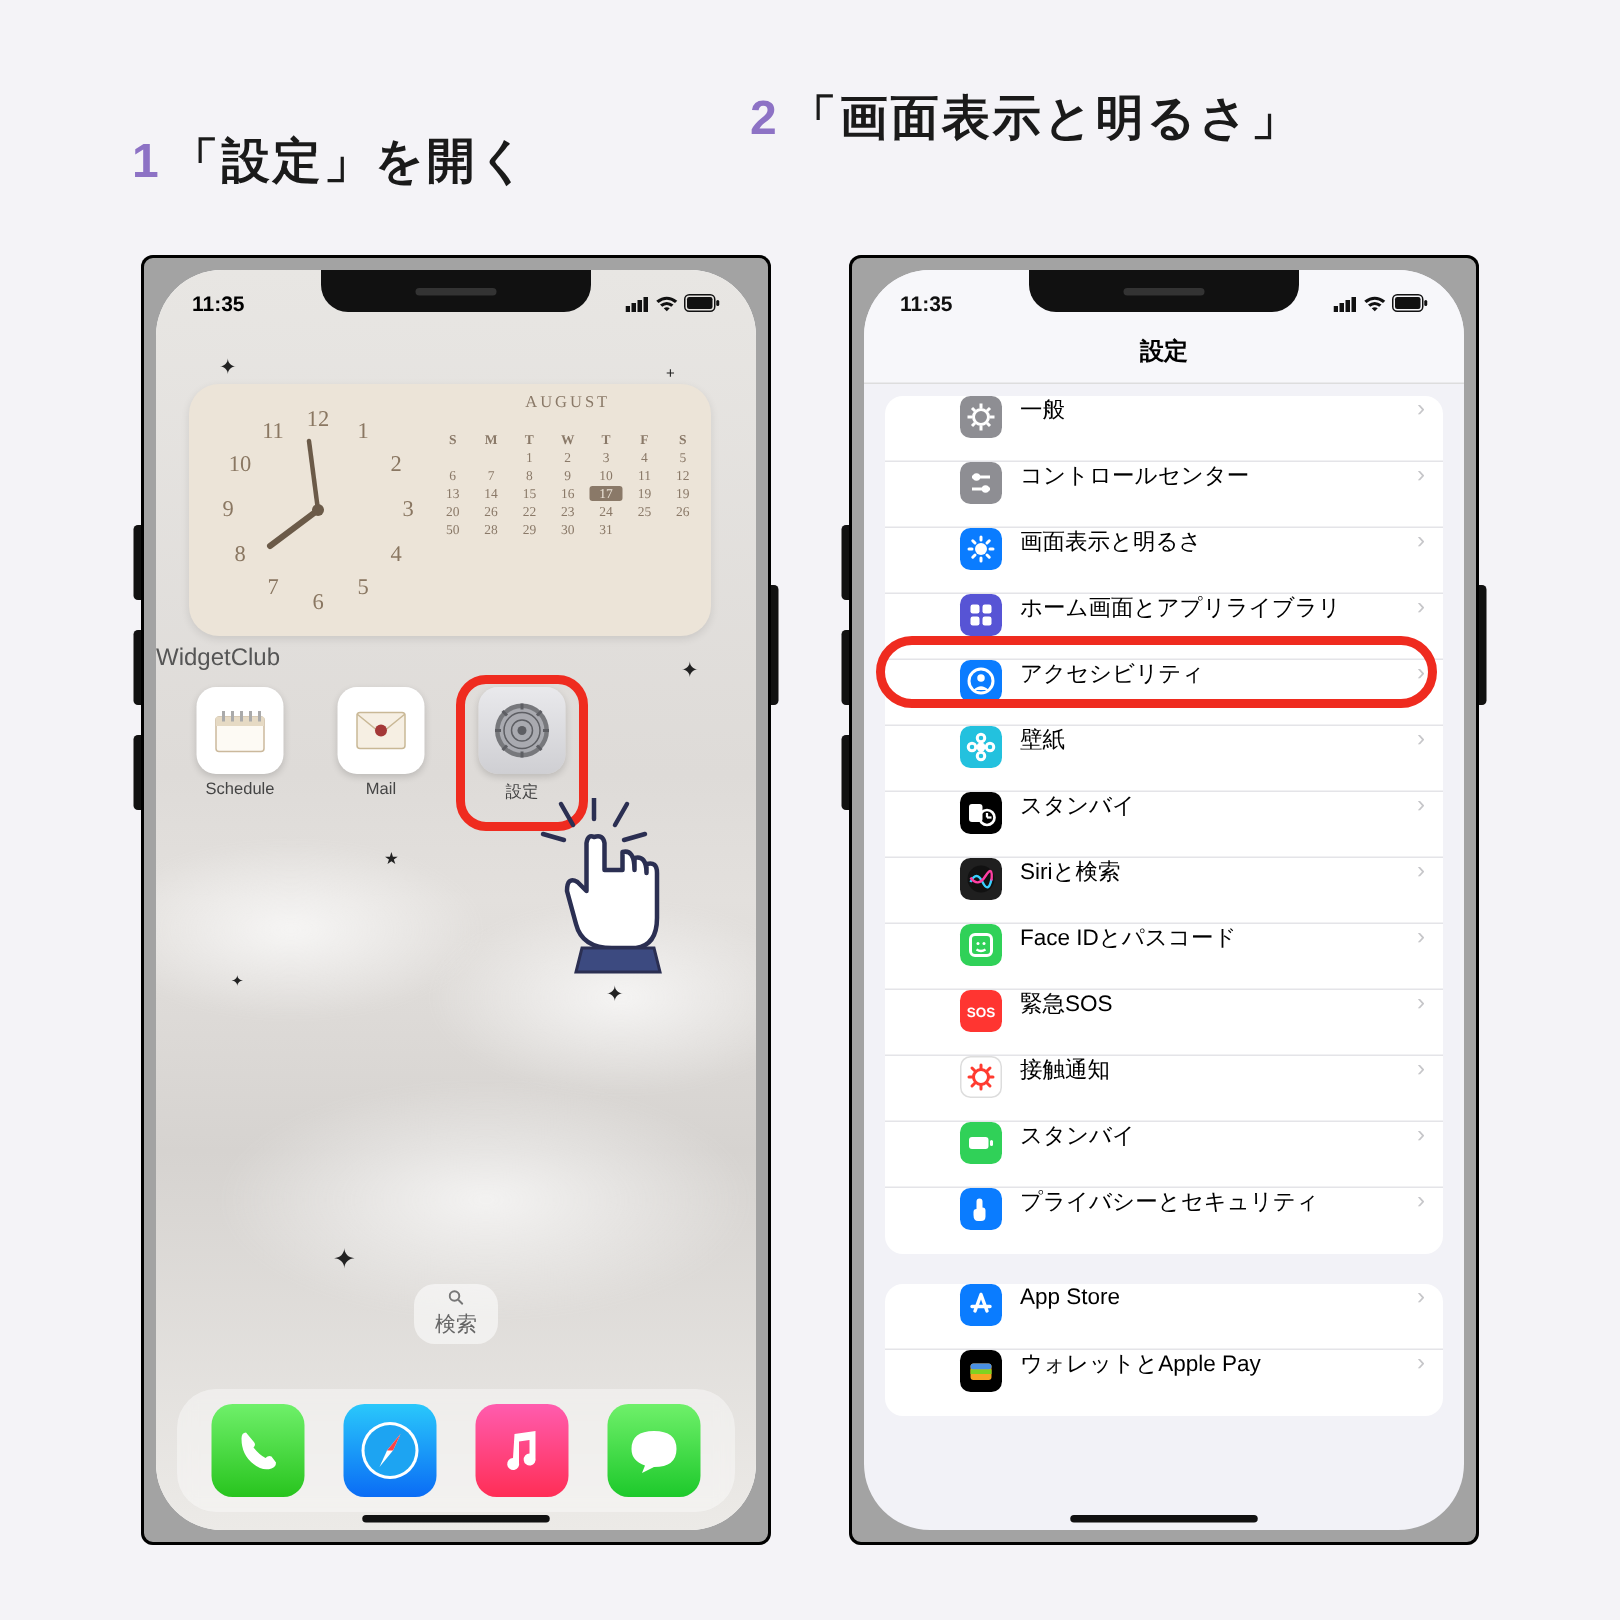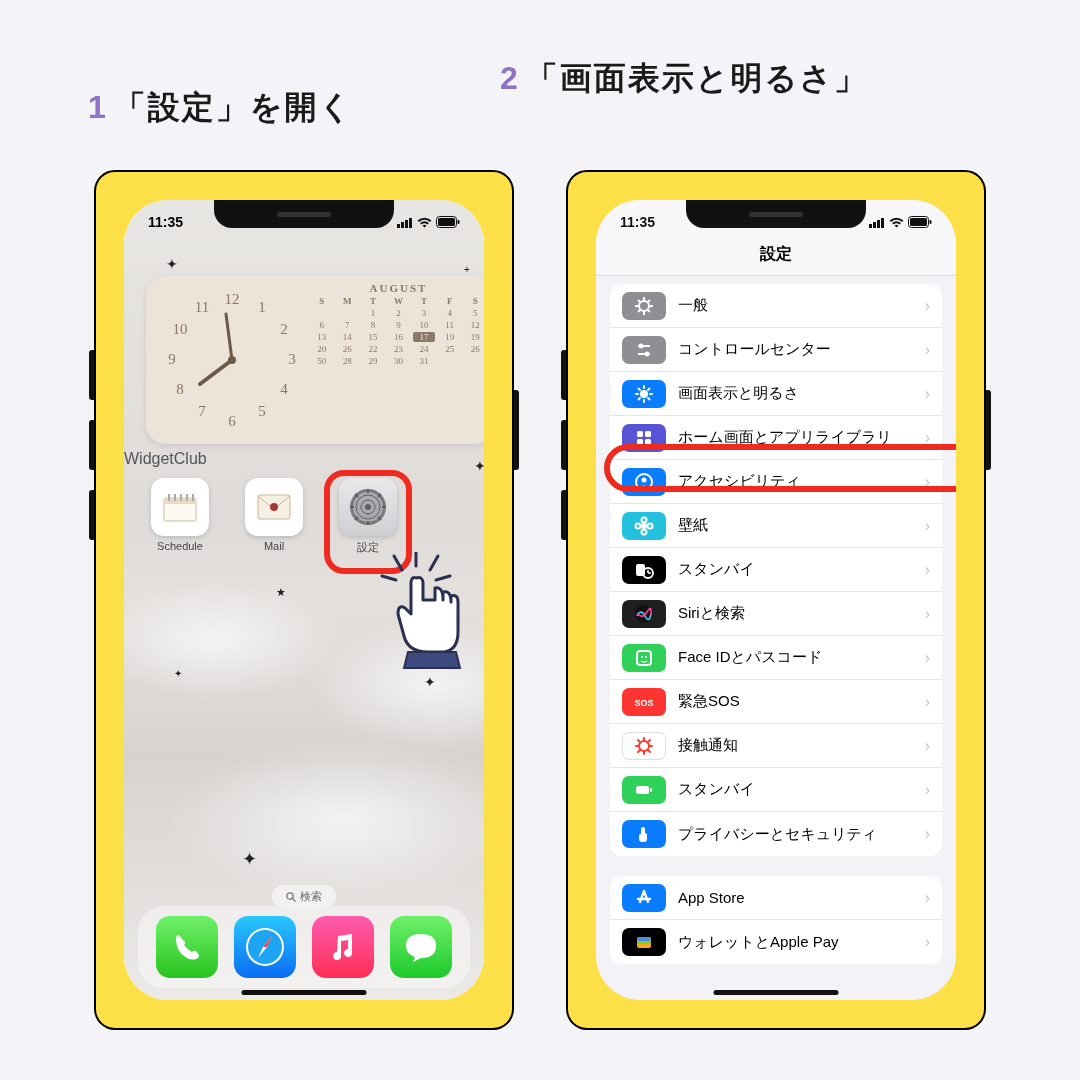--- a/index.html
+++ b/index.html
@@ -19,23 +19,23 @@
     text-align: center;
   }
   .step-num { color: #8d72c5; margin-right: 6px; }
   #step1 { top: 86px; left: 88px; }
   #step2 { top: 54px; left: 500px; text-align: center; line-height: 1.5; }
 
   .phone {
     position: absolute;
     width: 420px;
     height: 860px;
-    background: #fde047;
-    border-radius: 21px;
-    padding: 30px;
+    background: #a3a3a3;
+    border-radius: 8px;
+    padding: 10px;
     box-shadow: 0 0 0 2px #000 inset;
   }
   .phone::before { 
     content:"";
     position:absolute;
     left:-5px; top:180px;
     width:5px; height:50px;
     background:#111;
     border-radius:3px 0 0 3px;
     box-shadow: 0 70px 0 #111, 0 140px 0 #111;
@@ -120,21 +120,21 @@
     position:relative;
   }
   .clock svg { position:absolute; top:4px; left:6px; }
   .cal {
     flex:1;
     padding:6px 8px 4px 0;
     font-size:9px;
     color:#8a7968;
     font-family: Georgia, serif;
   }
-  .cal-title { text-align:center; font-size:11px; letter-spacing:2px; margin-bottom:2px;font-weight:bold;}
+  .cal-title { text-align:center; font-size:11px; letter-spacing:2px; margin-bottom:14px;}
   .cal-grid {
     display:grid;
     grid-template-columns: repeat(7, 1fr);
     gap:2px 4px;
     text-align:center;
   }
   .cal-grid span.hl { background:#8a7968; color:#ece4d8; border-radius:2px;}
   .widget-label {
     position:absolute;
     top:250px; left:0; right:0;
@@ -180,28 +180,28 @@
   .pointer {
     position:absolute;
     top:352px; left:254px;
     z-index:35;
   }
 
   .star { position:absolute; font-size:14px; color:#222; }
 
   .search-pill {
     position:absolute;
-    bottom:92px; left:50%;
+    bottom:124px; left:50%;
     transform:translateX(-50%);
     background:rgba(255,255,255,0.55);
     padding:4px 14px;
     border-radius:14px;
-    font-size:11px;
+    font-size:14px;
     color:#666;
-    display:flex; align-items:center; gap:4px;
+    display:flex; align-items:center; gap:4px;flex-direction:column;
   }
 
   .dock {
     position:absolute;
     bottom:12px; left:14px; right:14px;
     height:82px;
     background:rgba(255,255,255,0.4);
     backdrop-filter: blur(6px);
     border-radius:26px;
     display:flex;
@@ -242,38 +242,38 @@
     padding-top:8px;
   }
   .group {
     background:#fff;
     border-radius:12px;
     margin:0 14px 20px;
     overflow:hidden;
   }
   .row {
     display:flex;
-    align-items:center;
     height:44px;
     padding:0 12px;
     border-bottom: 0.5px solid #e4e4e8;
     font-size:15px;
     position:relative;
   }
   .row:last-child { border-bottom:none; }
   .row-icon {
-    width:44px; height:28px;
+    width:28px; height:28px;
     border-radius:7px;
     margin-right:12px;
     display:flex;
     align-items:center;
     justify-content:center;
     color:#fff;
     font-size:15px;
     flex-shrink:0;
+    margin-left:38px;
   }
   .chev {
     margin-left:auto;
     color:#c6c6c9;
     font-size:16px;
   }
   #hl2 {
     top:168px; left:8px;
     width:374px; height:48px;
     border-radius:24px;

